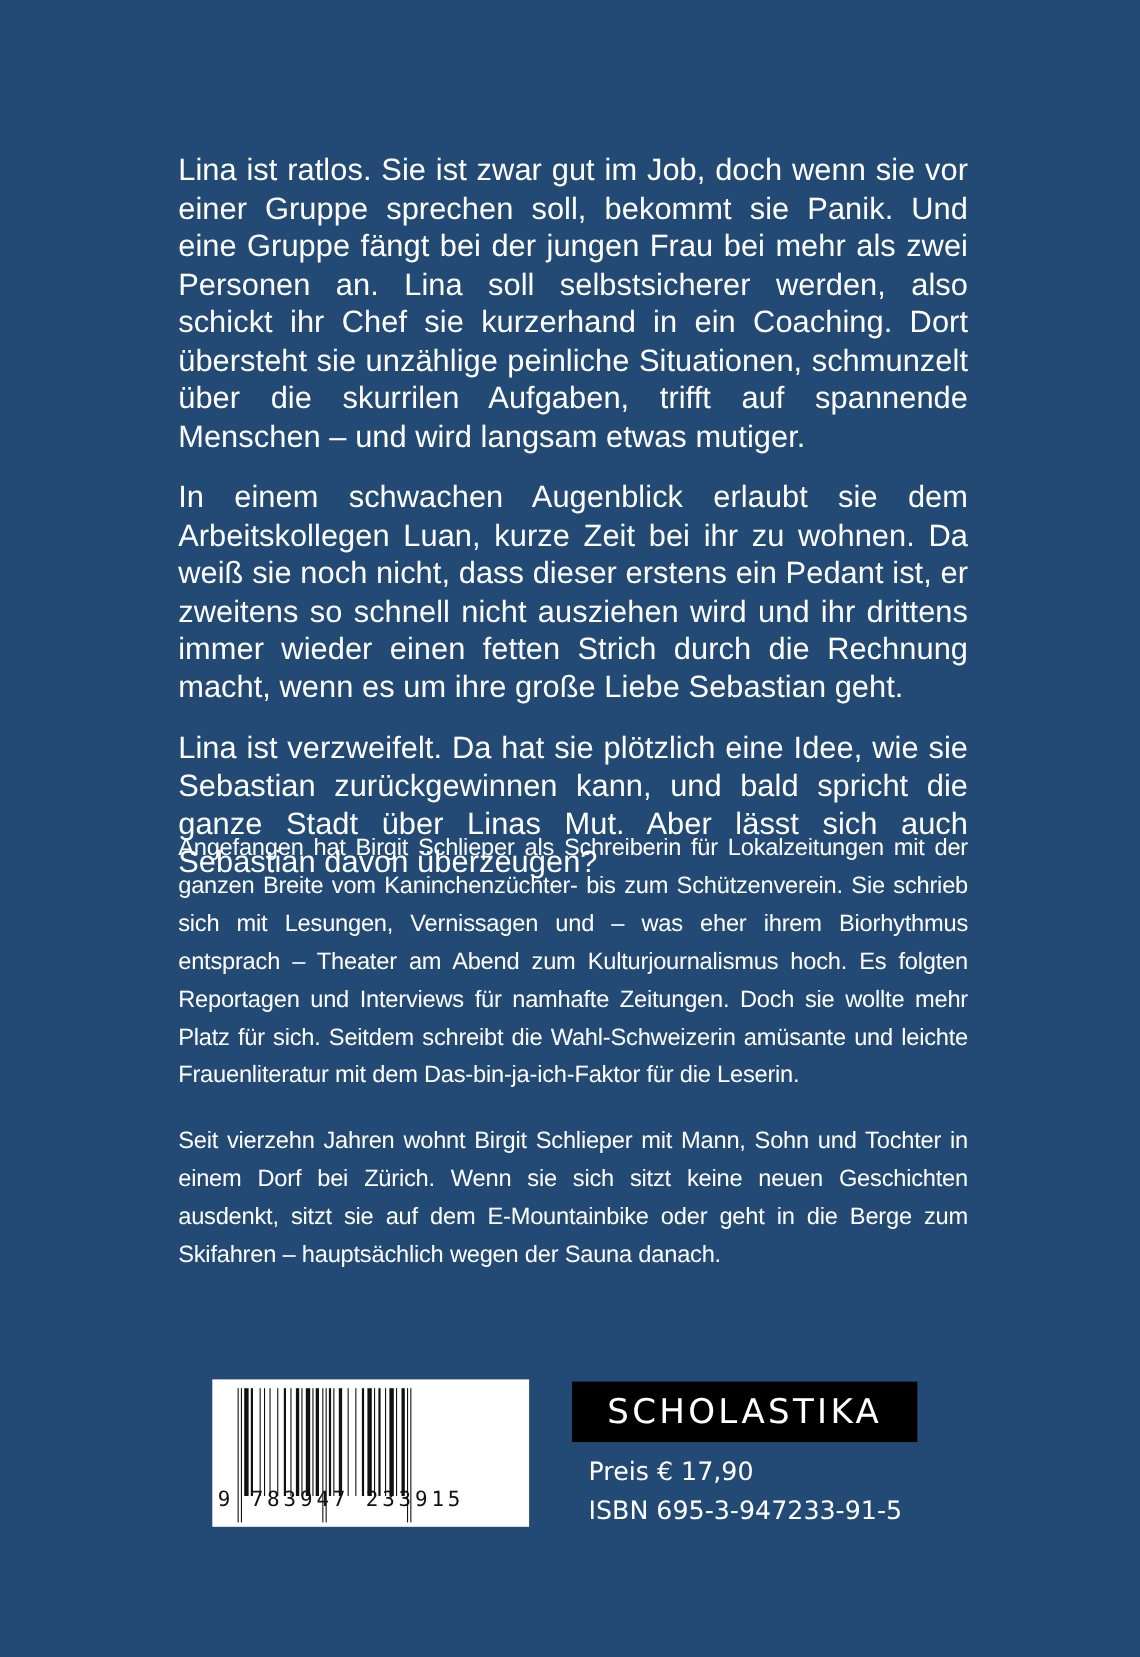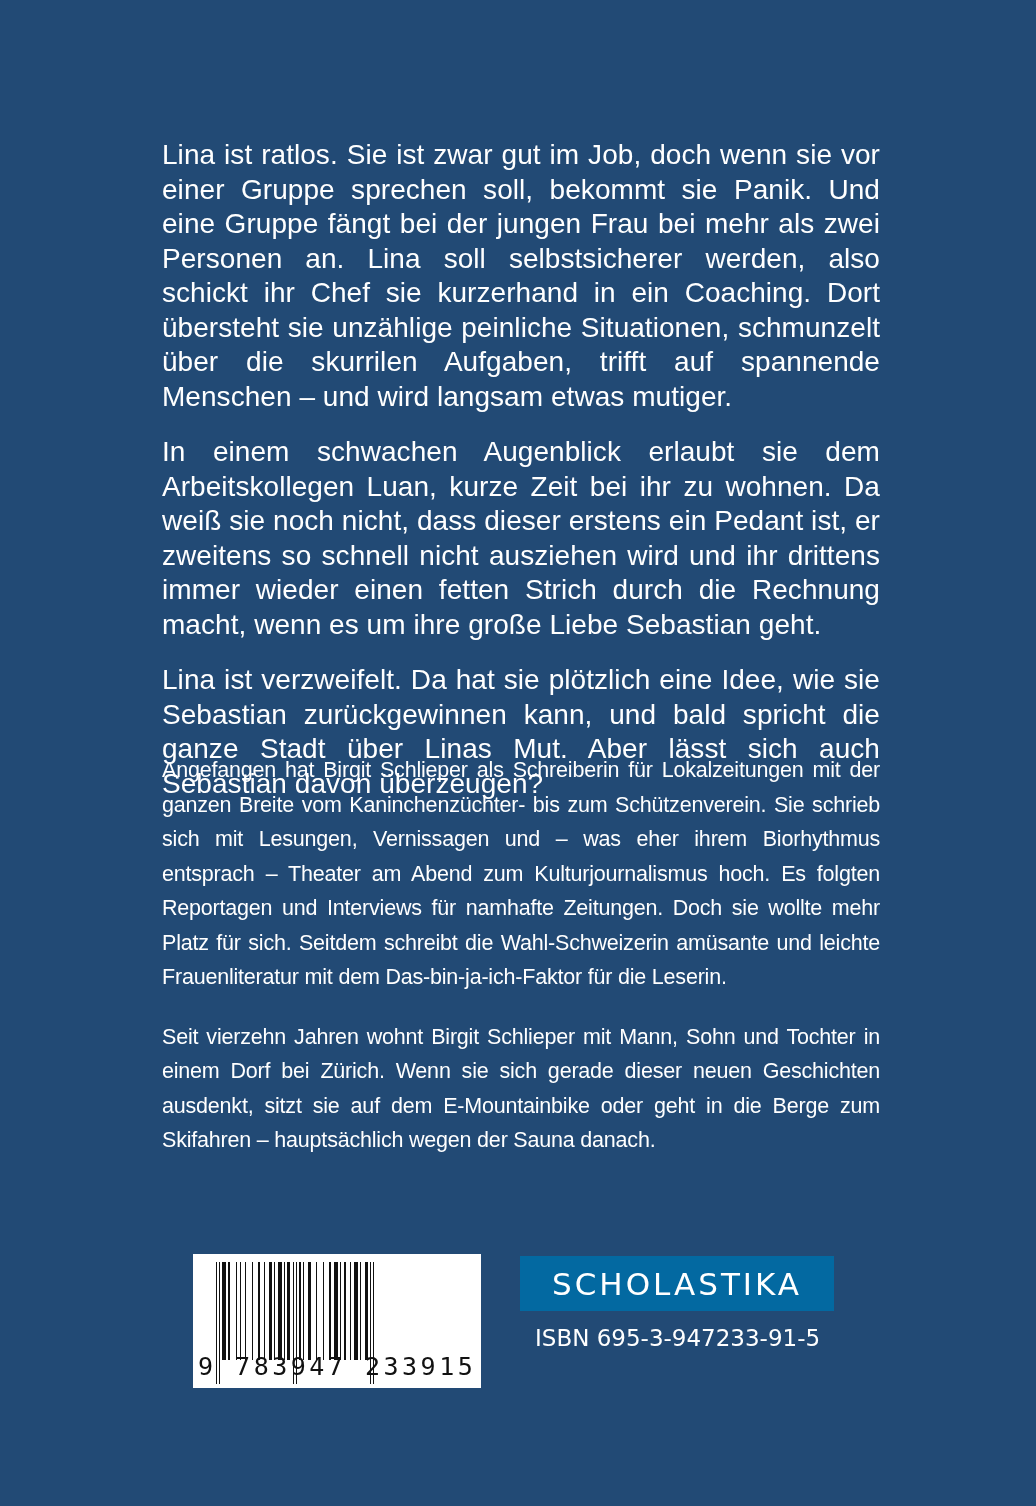--- a/index.html
+++ b/index.html
@@ -40,28 +40,28 @@
     position: absolute;
     left: 23px; top: 8px;
     width: 245px; height: 100px;
     display: flex; align-items: flex-start;
   }
   .bar { background: #111; height: 98px; }
   .bar.long { height: 122px; }
   .barcode-digits {
     position: absolute; left: 5px; top: 98px;
     font-family: "DejaVu Sans Mono", monospace;
-    font-size: 25px; color: #111;
+    font-size: 19px; color: #111;
     letter-spacing: 3.5px;
   }
   .publisher {
     position: absolute;
     left: 520px; top: 1256px;
     width: 314px; height: 55px;
-    background: #0369a1;
+    background: #000000;
     color: #fff;
     font-family: "DejaVu Sans", sans-serif;
     font-size: 31px;
     letter-spacing: 3px;
     display: flex; align-items: center; justify-content: center;
   }
   .price-info {
     position: absolute; left: 535px; top: 1320px;
     font-family: "DejaVu Sans", sans-serif;
     font-size: 23px; line-height: 36px;
@@ -72,21 +72,21 @@
 <body>
 
 <div class="text-block blurb" style="top:138px;">
   <p>Lina ist ratlos. Sie ist zwar gut im Job, doch wenn sie vor einer Gruppe sprechen soll, bekommt sie Panik. Und eine Gruppe fängt bei der jungen Frau bei mehr als zwei Personen an. Lina soll selbstsicherer werden, also schickt ihr Chef sie kurzerhand in ein Coaching. Dort übersteht sie unzählige peinliche Situationen, schmunzelt über die skurrilen Aufgaben, trifft auf spannende Menschen – und wird langsam etwas mutiger.</p>
   <p>In einem schwachen Augenblick erlaubt sie dem Arbeitskollegen Luan, kurze Zeit bei ihr zu wohnen. Da weiß sie noch nicht, dass dieser erstens ein Pedant ist, er zweitens so schnell nicht ausziehen wird und ihr drittens immer wieder einen fetten Strich durch die Rechnung macht, wenn es um ihre große Liebe Sebastian geht.</p>
   <p>Lina ist verzweifelt. Da hat sie plötzlich eine Idee, wie sie Sebastian zurückgewinnen kann, und bald spricht die ganze Stadt über Linas Mut. Aber lässt sich auch Sebastian davon überzeugen?</p>
 </div>
 
 <div class="text-block bio" style="top:753px;">
   <p>Angefangen hat Birgit Schlieper als Schreiberin für Lokalzeitungen mit der ganzen Breite vom Kaninchenzüchter- bis zum Schützenverein. Sie schrieb sich mit Lesungen, Vernissagen und – was eher ihrem Biorhythmus entsprach – Theater am Abend zum Kulturjournalismus hoch. Es folgten Reportagen und Interviews für namhafte Zeitungen. Doch sie wollte mehr Platz für sich. Seitdem schreibt die Wahl-Schweizerin amüsante und leichte Frauenliteratur mit dem Das-bin-ja-ich-Faktor für die Leserin.</p>
-  <p>Seit vierzehn Jahren wohnt Birgit Schlieper mit Mann, Sohn und Tochter in einem Dorf bei Zürich. Wenn sie sich gerade dieser neuen Geschichten ausdenkt, sitzt sie auf dem E-Mountainbike oder geht in die Berge zum Skifahren – hauptsächlich wegen der Sauna danach.</p>
+  <p>Seit vierzehn Jahren wohnt Birgit Schlieper mit Mann, Sohn und Tochter in einem Dorf bei Zürich. Wenn sie sich sitzt keine neuen Geschichten ausdenkt, sitzt sie auf dem E-Mountainbike oder geht in die Berge zum Skifahren – hauptsächlich wegen der Sauna danach.</p>
 </div>
 
 <div class="barcode-box">
   <div class="barcode-bars" id="bars">
       <div class="bar long" style="width: 1px; margin-right: 2px;"></div>
       <div class="bar long" style="width: 1px; margin-right: 2px;"></div>
       <div class="bar" style="width: 4px; margin-right: 2px;"></div>
       <div class="bar" style="width: 2px; margin-right: 6px;"></div>
       <div class="bar" style="width: 1px; margin-right: 3px;"></div>
       <div class="bar" style="width: 1px; margin-right: 4px;"></div>
@@ -116,14 +116,15 @@
       <div class="bar" style="width: 3px; margin-right: 2px;"></div>
       <div class="bar long" style="width: 1px; margin-right: 2px;"></div>
       <div class="bar long" style="width: 1px; margin-right: 2px;"></div>
     </div>
   <div class="barcode-digits">9 783947 233915</div>
 </div>
 
 <div class="publisher">SCHOLASTIKA</div>
 
 <div class="price-info">
+  <div>Preis € 17,90</div>
   <div>ISBN 695-3-947233-91-5</div>
 </div>
 
 </body></html>

